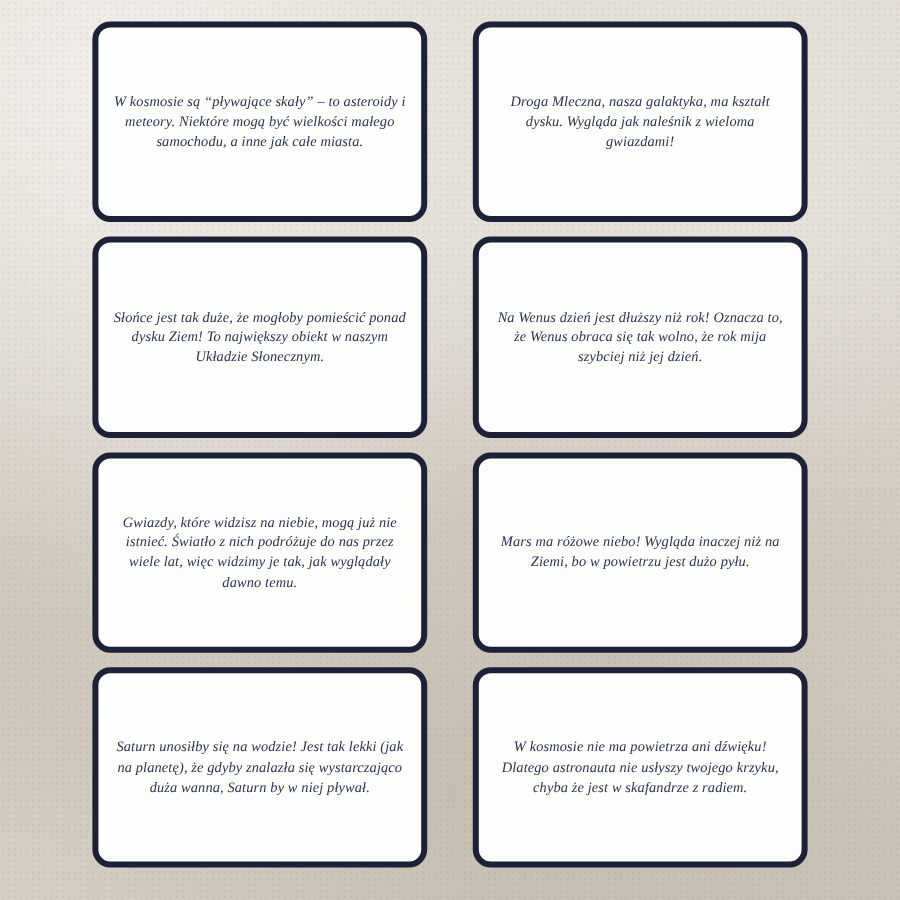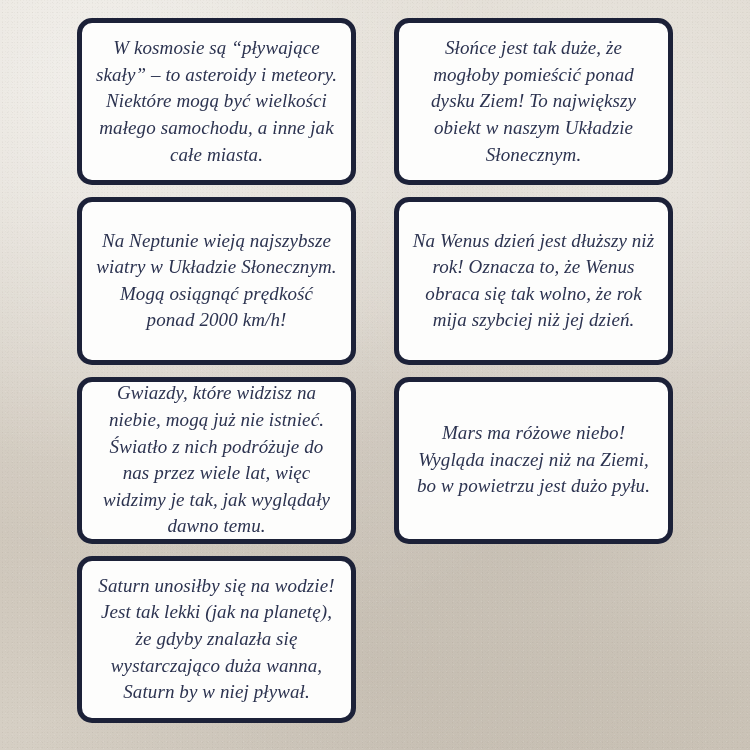--- a/index.html
+++ b/index.html
@@ -86,61 +86,64 @@
   }
 
   .fact-text {
     display: block;
     width: 100%;
     margin: 0;
     text-align: center;
     font-family: "Liberation Serif", "DejaVu Serif", serif;
     font-style: italic;
     font-weight: 400;
-    font-size: 19px;
+    font-size: 12px;
     line-height: 1.40;
     color: #2c3350;
     letter-spacing: 0.1px;
     hyphens: none;
     word-break: normal;
   }
 </style>
 </head>
 <body>
 
 <div id="page">
   <div class="cards-grid">
 
     <div class="fact-card">
       <p class="fact-text">W kosmosie są “pływające skały” – to asteroidy i meteory. Niektóre mogą być wielkości małego samochodu, a inne jak całe miasta.</p>
     </div>
 
 
+    <div class="fact-card">
+      <p class="fact-text">Droga Mleczna, nasza galaktyka, ma kształt dysku. Wygląda jak naleśnik z wieloma gwiazdami!</p>
+    </div>
 
 
     <div class="fact-card">
       <p class="fact-text">Słońce jest tak duże, że mogłoby pomieścić ponad dysku Ziem! To największy obiekt w naszym Układzie Słonecznym.</p>
     </div>
 
-    <div class="fact-card">
-      <p class="fact-text">Na Neptunie wieją najszybsze wiatry w Układzie Słonecznym. Mogą osiągnąć prędkość ponad 2000 km/h!</p>
-    </div>
 
     <div class="fact-card">
       <p class="fact-text">Na Wenus dzień jest dłuższy niż rok! Oznacza to, że Wenus obraca się tak wolno, że rok mija szybciej niż jej dzień.</p>
     </div>
 
     <div class="fact-card">
       <p class="fact-text">Gwiazdy, które widzisz na niebie, mogą już nie istnieć. Światło z nich podróżuje do nas przez wiele lat, więc widzimy je tak, jak wyglądały dawno temu.</p>
     </div>
 
     <div class="fact-card">
       <p class="fact-text">Mars ma różowe niebo! Wygląda inaczej niż na Ziemi, bo w powietrzu jest dużo pyłu.</p>
     </div>
 
 
     <div class="fact-card">
       <p class="fact-text">Saturn unosiłby się na wodzie! Jest tak lekki (jak na planetę), że gdyby znalazła się wystarczająco duża wanna, Saturn by w niej pływał.</p>
     </div>
 
+    <div class="fact-card">
+      <p class="fact-text">W kosmosie nie ma powietrza ani dźwięku! Dlatego astronauta nie usłyszy twojego krzyku, chyba że jest w skafandrze z radiem.</p>
+    </div>
 
   </div>
 </div>
 
 </body></html>

